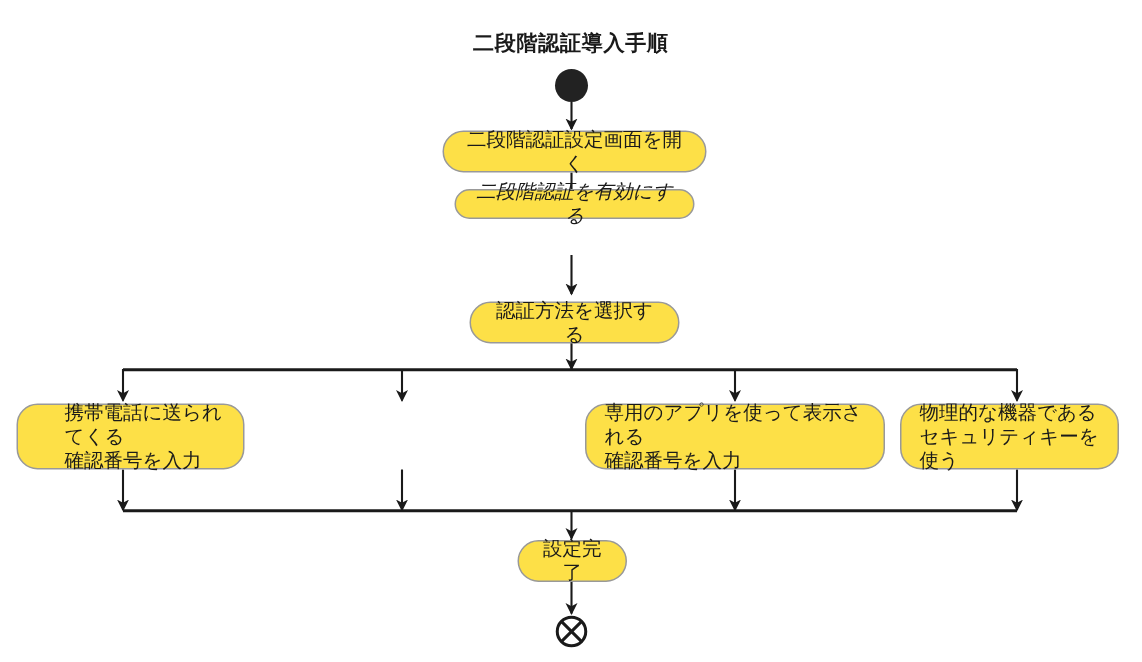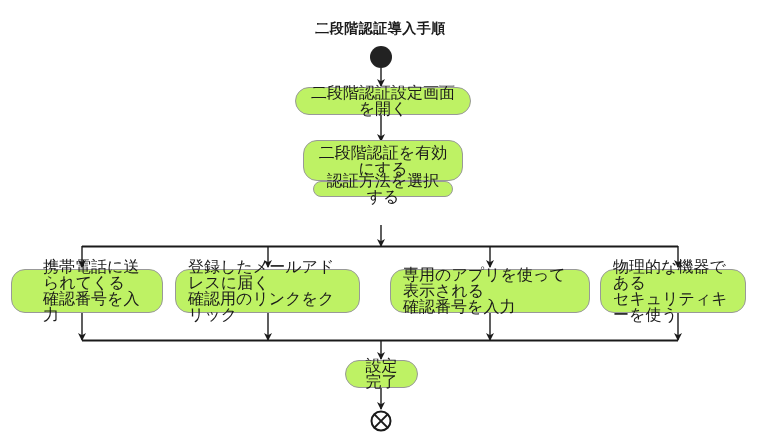--- a/index.html
+++ b/index.html
@@ -31,28 +31,28 @@
     width: 761px;
     text-align: center;
     font-size: 14px;
     font-weight: bold;
     color: #1a1a1a;
     letter-spacing: 0.5px;
   }
   .node {
     position: absolute;
     box-sizing: border-box;
-    background: #bef264;
+    background: #fde047;
     border: 1px solid #999999;
     border-radius: 14px;
     display: flex;
     align-items: center;
     justify-content: flex-start;
     color: #1a1a1a;
-    font-size: 16px;
+    font-size: 13px;
     line-height: 16px;
     white-space: pre-line;
     padding: 0 12px;
   }
   .node.centered {
     justify-content: center;
     text-align: center;
   }
   .node-label {
     display: block;
@@ -104,37 +104,33 @@
       <circle cx="381" cy="421" r="9.5" fill="#ffffff" stroke="#1a1a1a" stroke-width="2"></circle>
       <line x1="374.4" y1="414.4" x2="387.6" y2="427.6" stroke="#1a1a1a" stroke-width="2"></line>
       <line x1="387.6" y1="414.4" x2="374.4" y2="427.6" stroke="#1a1a1a" stroke-width="2"></line>
     </g>
   </svg>
 
   <div class="node centered" style="left:295px; top:87px; width:176px; height:28px;">
     <span class="node-label">二段階認証設定画面を開く</span>
   </div>
 
-  <div class="node centered" style="left:303px; top:140px; width:160px; height:41px;">
+  <div class="node centered" style="left:303px; top:126px; width:160px; height:20px;font-style:italic;">
     <span class="node-label">二段階認証を有効にする</span>
   </div>
 
-  <div class="node centered" style="left:313px; top:181px; width:140px; height:16px;justify-content:flex-end;">
+  <div class="node centered" style="left:313px; top:201px; width:140px; height:28px;justify-content:flex-end;">
     <span class="node-label">認証方法を選択する</span>
   </div>
 
   <div class="node" style="left:11px; top:269px; width:152px; height:44px;padding-left:31px;">
     <span class="node-label">携帯電話に送られてくる
 確認番号を入力</span>
   </div>
 
-  <div class="node" style="left:175px; top:269px; width:185px; height:44px;">
-    <span class="node-label">登録したメールアドレスに届く
-確認用のリンクをクリック</span>
-  </div>
 
   <div class="node" style="left:390px; top:269px; width:200px; height:44px;justify-content:center;">
     <span class="node-label">専用のアプリを使って表示される
 確認番号を入力</span>
   </div>
 
   <div class="node centered" style="left:345px; top:360px; width:73px; height:28px;">
     <span class="node-label">設定完了</span>
   </div>
 

